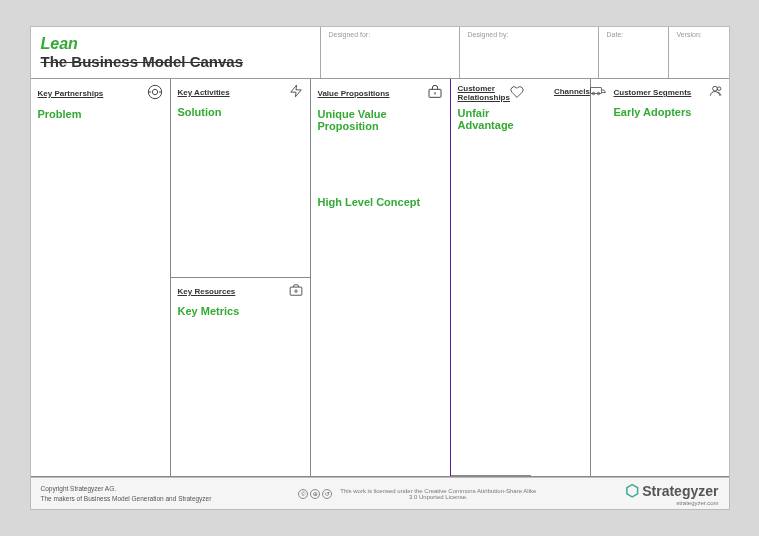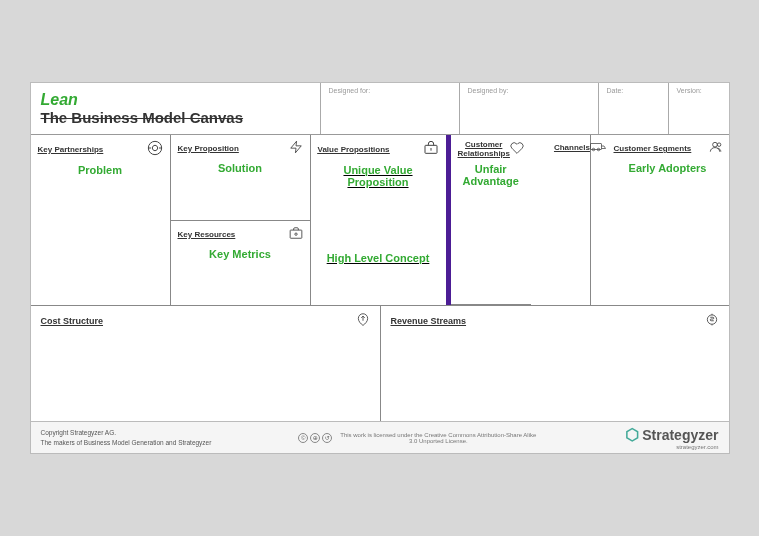--- a/index.html
+++ b/index.html
@@ -9,21 +9,21 @@
       width: 759px;
       height: 536px;
       overflow: hidden;
       display: flex;
       align-items: center;
       justify-content: center;
     }
     .canvas-wrapper {
       background: #fff;
       width: 700px;
-      height: 372px;
+      height: 484px;
       border: 1px solid #bbb;
       display: flex;
       flex-direction: column;
       position: relative;
     }
     
     .header-row {
       display: flex;
       align-items: stretch;
       border-bottom: 1px solid #999;
@@ -64,21 +64,20 @@
       justify-content: flex-start;
     }
     .meta-field:last-child { border-right: none; }
     .meta-field label { font-size: 7px; color: #999; margin-bottom: 2px; }
 
     
     .main-grid {
       flex: 1;
       display: flex;
       flex-direction: column;
-      text-align: center;
     }
     .grid-top {
       display: flex;
       flex: 1;
       border-bottom: 1px solid #888;
     }
     .grid-bottom {
       display: flex;
       height: 115px;
     }
@@ -91,24 +90,23 @@
       flex-direction: column;
     }
     .col-activities-resources {
       width: 140px;
       border-right: 1px solid #888;
       display: flex;
       flex-direction: column;
     }
     .col-value {
       width: 140px;
-      border-right: 5px solid #4c1d95;
-      display: flex;
-      flex-direction: column;
-      text-decoration: underline;
+      border-right: 1px solid #4c1d95;
+      display: flex;
+      flex-direction: column;
     }
     .col-customer-rel-channels {
       width: 140px;
       border-right: 1px solid #888;
       display: flex;
       flex-direction: row;
     }
     .col-segments {
       flex: 1;
       display: flex;
@@ -298,21 +296,21 @@
                 </svg>
             </span>
           </div>
           <div class="cell-content">Problem</div>
         </div>
       </div>
 
       <div class="col-activities-resources">
         <div class="activities-top">
           <div class="cell-header">
-            <span class="cell-title">Key Proposition</span>
+            <span class="cell-title">Key Activities</span>
             <span class="cell-icon">
               <svg width="14" height="14" viewBox="0 0 24 24" fill="none" stroke="#444" stroke-width="1.5">
                   <polygon points="13 2 3 14 12 14 11 22 21 10 12 10 13 2"></polygon>
                 </svg>
             </span>
           </div>
           <div class="cell-content">Solution</div>
         </div>
         <div class="activities-bottom">
           <div class="cell-header">
@@ -387,45 +385,20 @@
                   <path d="M22 20c0-3-2.4-5.5-5.5-6"></path>
                 </svg>
             </span>
           </div>
           <div class="cell-content">Early Adopters</div>
         </div>
       </div>
 
     </div>
 
-    <div class="grid-bottom">
-      <div class="cost-structure">
-        <div class="bottom-cell-header">
-          <span class="bottom-title">Cost Structure</span>
-          <span class="cell-icon">
-            <svg width="14" height="16" viewBox="0 0 24 26" fill="none" stroke="#444" stroke-width="1.5">
-                <path d="M20 12c0 5-4 9-8 12-4-3-8-7-8-12a8 8 0 0 1 16 0z"></path>
-                <path d="M12 8v8M9 11l3-3 3 3"></path>
-              </svg>
-          </span>
-        </div>
-      </div>
-      <div class="revenue-streams">
-        <div class="bottom-cell-header">
-          <span class="bottom-title">Revenue Streams</span>
-          <span class="cell-icon">
-            <svg width="14" height="16" viewBox="0 0 24 26" fill="none" stroke="#444" stroke-width="1.5">
-                <circle cx="12" cy="14" r="8"></circle>
-                <path d="M12 6V4M12 24v-2"></path>
-                <path d="M9 10h4.5a1.5 1.5 0 0 1 0 3h-3a1.5 1.5 0 0 0 0 3H15"></path>
-              </svg>
-          </span>
-        </div>
-      </div>
-    </div>
 
   </div>
 
   <div class="footer">
     <div class="footer-left">
       <div>Copyright Strategyzer AG.</div>
       <div>The makers of Business Model Generation and Strategyzer</div>
     </div>
     <div style="display:flex; align-items:center; gap:6px;">
       <div class="cc-icons">

